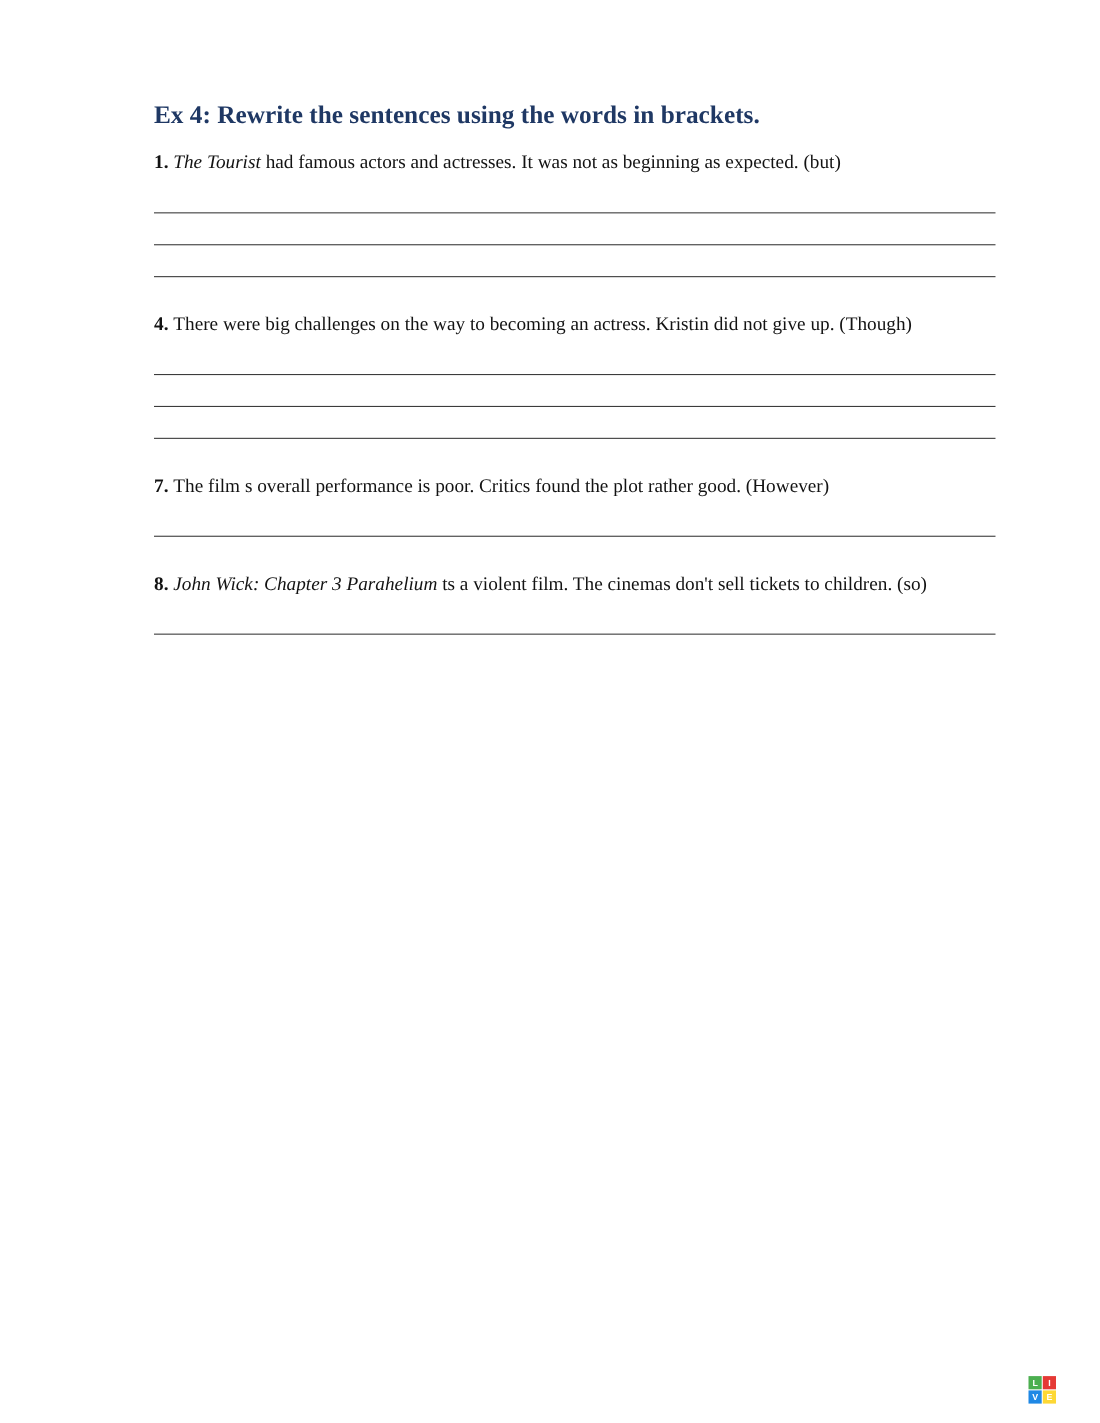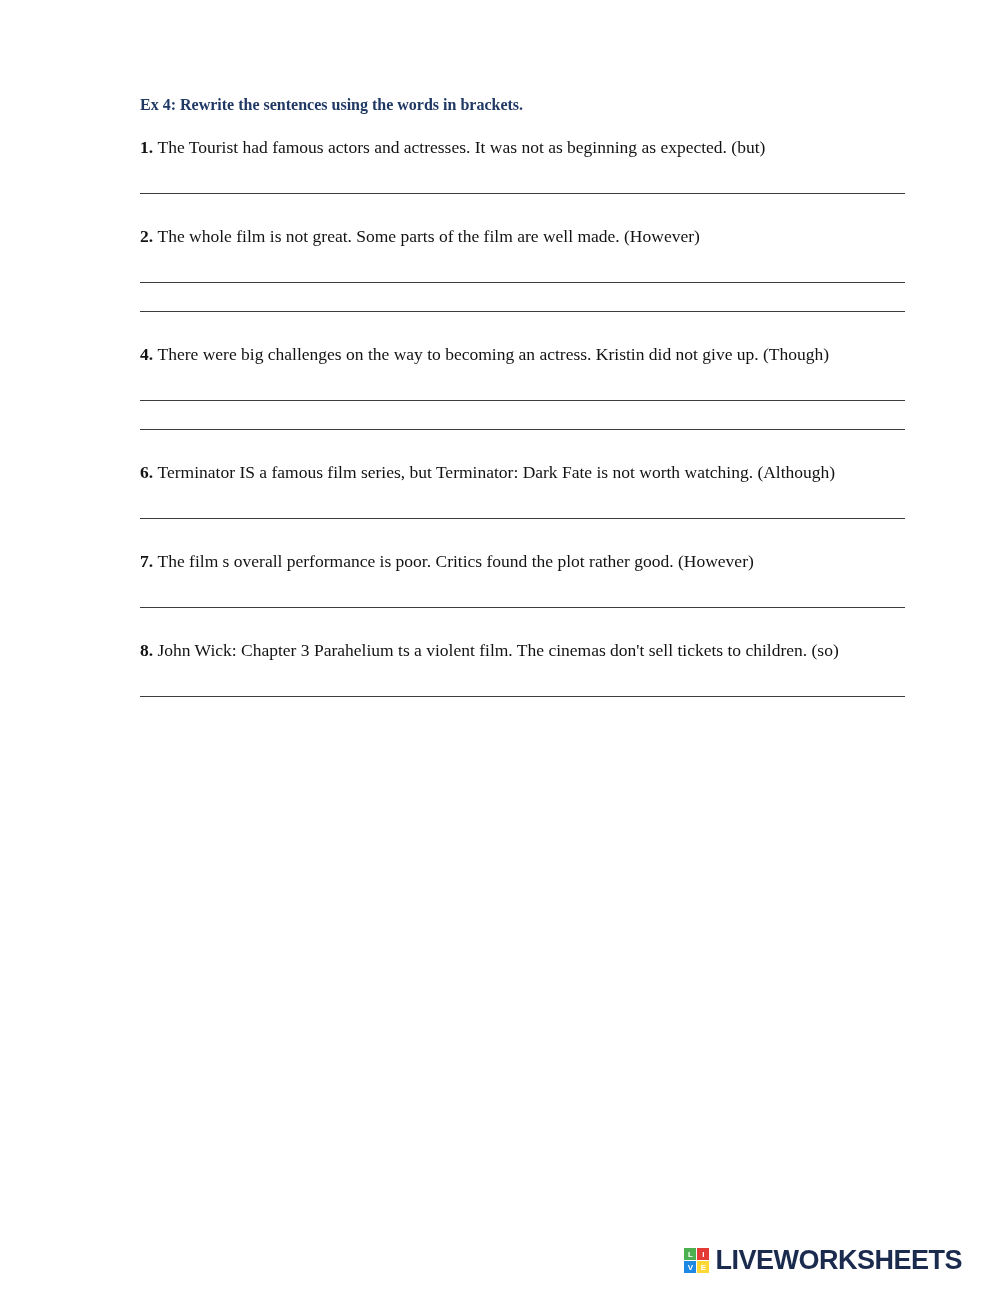--- a/index.html
+++ b/index.html
@@ -5,27 +5,27 @@
   * { margin: 0; padding: 0; box-sizing: border-box; }
   html, body { background: #ffffff; }
   body { width: 1000px; height: 1294px; position: relative; font-family: "Liberation Serif", serif; }
   .page {
     width: 1000px; height: 1294px; position: relative; background: #ffffff; overflow: hidden;
   }
   .content {
     position: absolute; top: 93px; left: 140px; right: 95px;
   }
   .doc-title {
-    font-weight: bold; font-size: 16px; line-height: 24px; margin-bottom: 12px;
+    font-weight: bold; font-size: 23px; line-height: 24px; margin-bottom: 12px;
   }
   .q-text {
     font-size: 17.5px; line-height: 36px; color: #131313; text-align: justify;
   }
   .q-num { font-weight: bold; }
-  .seg-italic { }
+  .seg-italic { font-style: italic; }
   .answer-line {
     height: 0; border-bottom: 1.4px solid #3c3c3c;
     margin-top: 28px; margin-bottom: 24px;
   }
   .footer {
     position: absolute; right: 38px; bottom: 18px;
     display: flex; align-items: center; gap: 4px;
   }
   .logo-grid {
     display: grid; grid-template-columns: 12px 12px; grid-template-rows: 12px 12px;
@@ -42,37 +42,34 @@
 </style>
 </head>
 <body>
 
 <div class="page">
   <div class="content">
     <div class="doc-title" style="color: rgb(31, 56, 100);">Ex 4: Rewrite the sentences using the words in brackets.</div>
     <div>
         <div class="q-text"><span class="q-num">1. </span><span class="seg-italic">The Tourist</span><span class=""> had famous actors and actresses. It was not as beginning as expected. (but)</span></div>
         <div class="answer-line"></div>
-        <div class="q-text"><span class="q-num">2. </span><span class="">The whole film is not great. Some parts of the film are well made. (However)</span></div>
         <div class="answer-line"></div>
         <div class="answer-line"></div>
         <div class="q-text"><span class="q-num">4. </span><span class="">There were big challenges on the way to becoming an actress. Kristin did not give up. (Though)</span></div>
         <div class="answer-line"></div>
         <div class="answer-line"></div>
-        <div class="q-text"><span class="q-num">6. </span><span class="seg-italic">Terminator</span><span class=""> IS a famous film series, but </span><span class="seg-italic">Terminator: Dark Fate</span><span class=""> is not worth watching. (Although)</span></div>
         <div class="answer-line"></div>
         <div class="q-text"><span class="q-num">7. </span><span class="">The film s overall performance is poor. Critics found the plot rather good. (However)</span></div>
         <div class="answer-line"></div>
         <div class="q-text"><span class="q-num">8. </span><span class="seg-italic">John Wick: Chapter 3 Parahelium</span><span class=""> ts a violent film. The cinemas don't sell tickets to children. (so)</span></div>
         <div class="answer-line"></div>
       </div>
   </div>
 
   <div class="footer">
     <div class="logo-grid">
         <div class="logo-cell" style="background: rgb(76, 175, 80);">L</div>
         <div class="logo-cell" style="background: rgb(229, 57, 53);">I</div>
         <div class="logo-cell" style="background: rgb(30, 136, 229);">V</div>
         <div class="logo-cell" style="background: rgb(253, 216, 53);">E</div>
       </div>
-    <div class="brand-text" style="color: rgb(27, 43, 78);">LIVEWORKSHEETS</div>
   </div>
 </div>
 
 </body></html>

